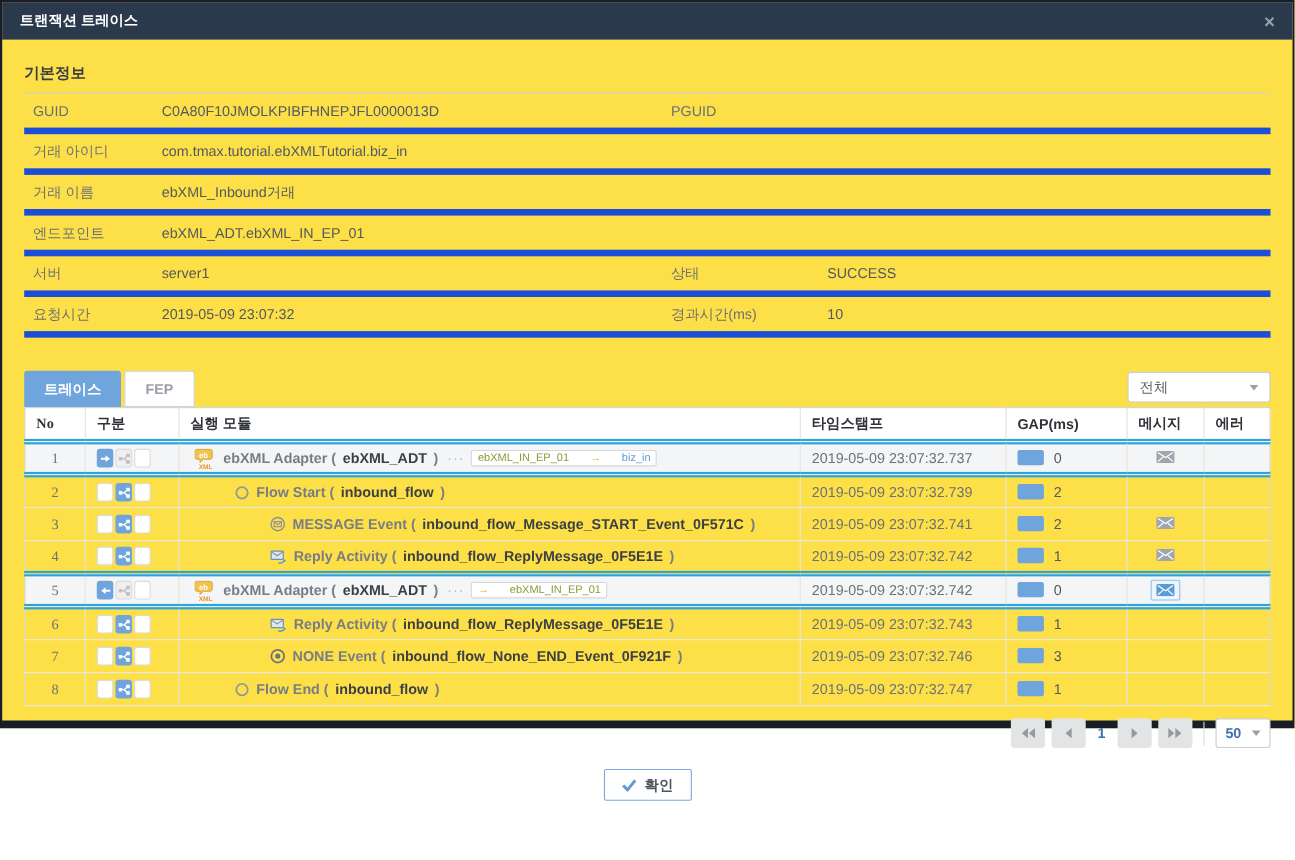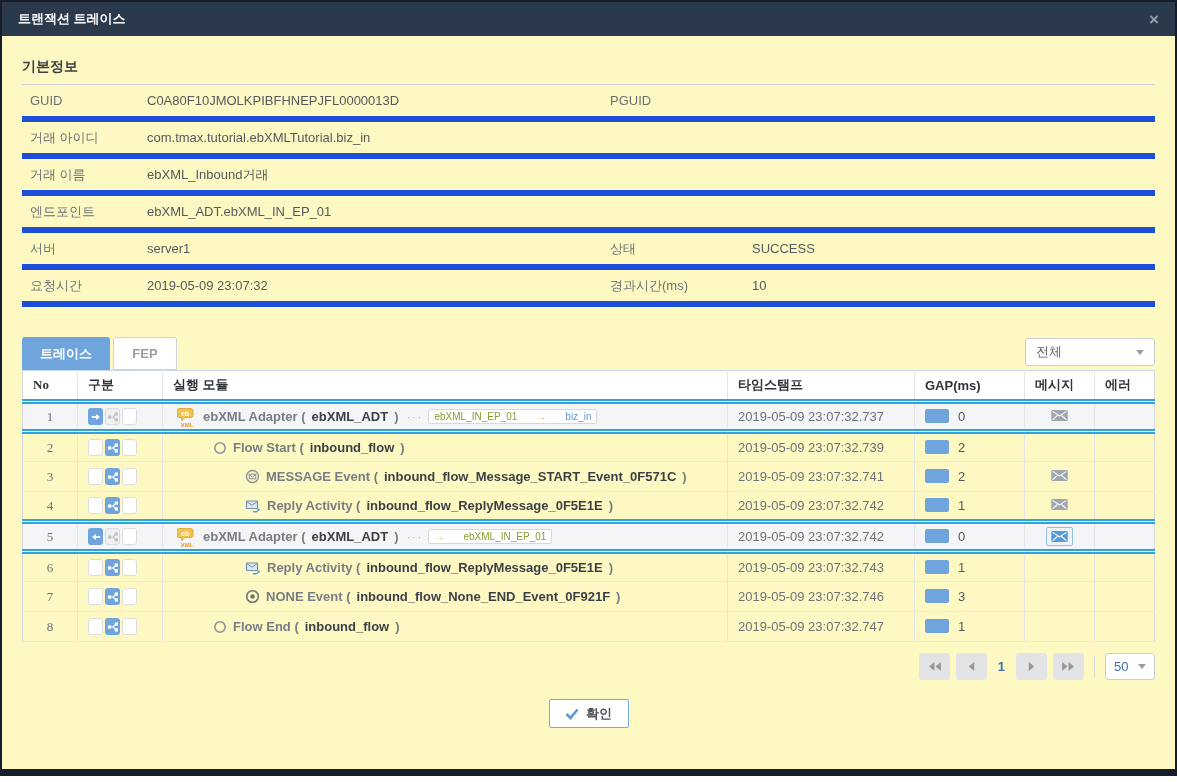--- a/index.html
+++ b/index.html
@@ -2,21 +2,21 @@
 <html style="--titlebar: #2b394c; --accent: #6fa5dc; --hl-border: #2fa3dc; --status_success_text: #55595f;"><head>
 <meta charset="utf-8">
 <style>
   :root{
     --titlebar:#2b394c; --accent:#6fa5dc; --hl-border:#2fa3dc; --frame:#171e29;
     --grid:#e3e5e8; --label:#6c7076; --value:#55595f; --muted:#787d85; --dark:#3b3f46;
   }
   *{box-sizing:border-box; margin:0; padding:0;}
   html,body{width:1177px; height:782px; overflow:hidden; background:#fff;}
   body{font-family:"Liberation Sans","DejaVu Sans",sans-serif; font-size:13px; color:var(--value);}
-  .dialog{width:1177px; height:776px; background:#fef9c3; border:2px solid var(--frame); border-bottom-width:7px; display:flex; flex-direction:column;}
+  .dialog{width:1177px; height:662px; background:#fde047; border:2px solid var(--frame); border-bottom-width:7px; display:flex; flex-direction:column;}
   
   .titlebar{height:34px; background:var(--titlebar); display:flex; align-items:center; padding:0 16px; flex:0 0 auto;}
   .titlebar .title{color:#fff; font-weight:bold; font-size:13px;}
   .titlebar .close{margin-left:auto; color:#97a0ac; font-size:17px; font-weight:bold; cursor:pointer; line-height:1;}
   .content{padding:0 20px; flex:1 1 auto;}
   
   .section-heading{margin-top:22px; padding-bottom:8px; font-weight:bold; font-size:14px; color:#3a3e44; border-bottom:1px solid #cfd2d6;}
   .info-grid{width:100%;}
   .info-row{display:grid; grid-template-columns:125px 455px 150px 1fr; align-items:center; height:37px; border-bottom:6px solid #1d4ed8;}
   .info-row .lbl{color:var(--label); padding-left:8px;}
@@ -56,21 +56,21 @@
   .gapbar{display:inline-block; width:24px; height:14px; background:var(--accent); border-radius:2px; vertical-align:-2px; margin-right:9px;}
   .gapval{color:#55595f;}
   
   .mailwrap-sel{display:inline-flex; padding:3px 4px; border:1px solid #8fc0ea; border-radius:2px; background:#eef5fc; cursor:pointer;}
   .mail{cursor:pointer; display:inline-flex;}
   
   .pager{display:flex; align-items:center; justify-content:flex-end; gap:6px; margin-top:11px;}
   .pbtn{width:31px; height:27px; background:#e3e4e6; border:none; border-radius:3px; display:inline-flex; align-items:center; justify-content:center; cursor:pointer;}
   .pnum{color:#3f6fae; font-weight:bold; padding:0 5px;}
   .pdiv{width:1px; height:22px; background:#d9dcdf; margin:0 4px;}
-  .psize{width:50px; height:27px; border:1px solid #c9ced4; border-radius:3px; display:inline-flex; align-items:center; padding:0 8px; color:#3f6fae; font-weight:normal; background:#fff; cursor:pointer;}
+  .psize{width:50px; height:27px; border:1px solid #c9ced4; border-radius:3px; display:inline-flex; align-items:center; padding:0 8px; color:#3f6fae; font-weight:bold; background:#fff; cursor:pointer;}
   .psize .tri{margin-left:auto;}
   .tri{width:0; height:0; border-left:4px solid transparent; border-right:4px solid transparent; border-top:5px solid #9aa0a8;}
   
   .footer{display:flex; justify-content:center; margin-top:19px;}
   .confirm{min-width:80px; height:29px; background:#fff; border:1px solid #7aa9e0; border-radius:2px; display:inline-flex; align-items:center; justify-content:center; gap:7px; color:#4e535a; font-weight:bold; font-size:13px; cursor:pointer;}
   svg{display:block;}
 </style>
 </head>
 <body>
 

